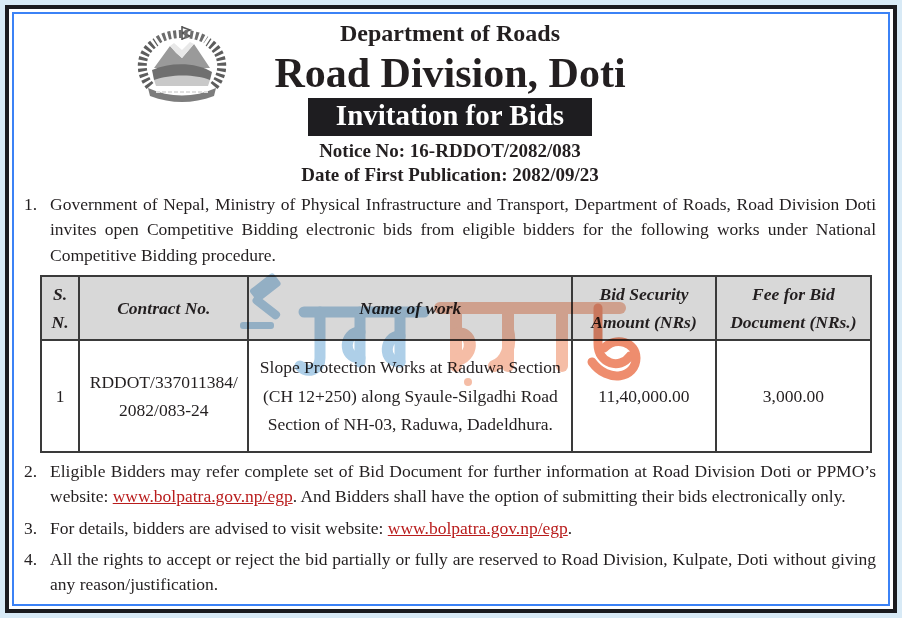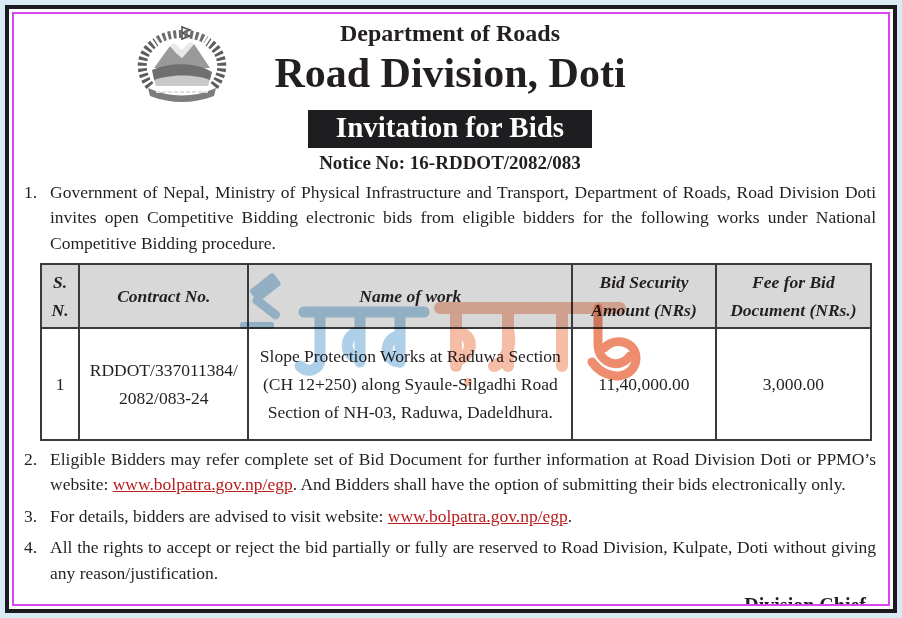--- a/index.html
+++ b/index.html
@@ -11,38 +11,38 @@
     padding: 5px;
   }
   .frame-outer {
     width: 100%; height: 100%;
     border: 4px solid #1b1b1f;
     background: #ffffff;
     padding: 3px;
   }
   .frame-inner {
     width: 100%; height: 100%;
-    border: 2px solid #d946ef;
+    border: 2px solid #3b82f6;
     padding: 6px 12px 4px 10px;
     position: relative;
     overflow: hidden;
     background: #ffffff;
   }
   .header { text-align: center; position: relative; }
   .emblem { position: absolute; left: 106px; top: 4px; width: 104px; height: 82px; }
   .dept-title { font-size: 24px; font-weight: bold; line-height: 1.15; }
   .division-title { font-size: 42px; font-weight: bold; line-height: 1.1; margin-top: 2px; }
   .banner {
     display: inline-block;
     background: #1e1d20;
     color: #ffffff;
     font-size: 29px;
     font-weight: bold;
     padding: 1px 28px 4px;
-    margin-top: 14px;
+    margin-top: 2px;
     line-height: 1.15;
   }
   .notice-line { font-size: 19px; font-weight: bold; margin-top: 4px; line-height: 1.15; text-align: center; }
   .date-line { font-size: 19px; font-weight: bold; margin-top: 2px; line-height: 1.15; }
 
   .item { display: flex; font-size: 17.5px; line-height: 1.45; margin-top: 6px; }
   .item-num { width: 26px; flex: 0 0 26px; }
   .item-text { flex: 1; text-align: justify; }
   .doc-link { color: #b91c1c; text-decoration: underline; }
 
@@ -105,20 +105,21 @@
       <path d="M22 46 C40 38 66 38 82 48 L80 56 L24 56 Z" fill="#6f6f6f"></path>
       <path d="M24 56 C40 50 66 50 80 56 L78 62 L26 62 Z" fill="#c9c9c9"></path>
 
       <path d="M18 64 C40 74 64 74 86 64 L84 72 C62 80 42 80 20 72 Z" fill="#7d7d7d"></path>
       <path d="M26 68 L78 68" stroke="#e0e0e0" stroke-width="2" stroke-dasharray="4 2"></path>
     </svg>
     <div class="dept-title">Department of Roads</div>
     <div class="division-title">Road Division, Doti</div>
     <div><span class="banner">Invitation for Bids</span></div>
     <div class="notice-line">Notice No: 16-RDDOT/2082/083</div>
+    <div class="date-line">Date of First Publication: 2082/09/23</div>
   </div>
 
   <div class="item">
     <span class="item-num">1.</span>
     <span class="item-text">Government of Nepal, Ministry of Physical Infrastructure and Transport, Department of Roads, Road Division Doti invites open Competitive Bidding electronic bids from eligible bidders for the following works under National Competitive Bidding procedure.</span>
   </div>
 
   <div class="watermark" aria-label="ठेक्का बजार">
     <svg width="430" height="140" viewBox="0 0 430 140" aria-hidden="true">
 

